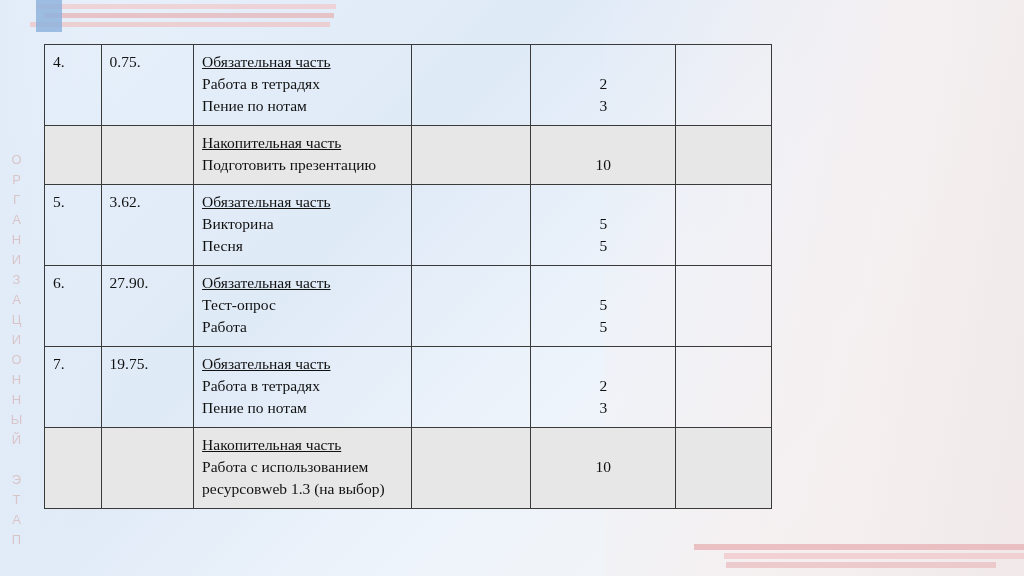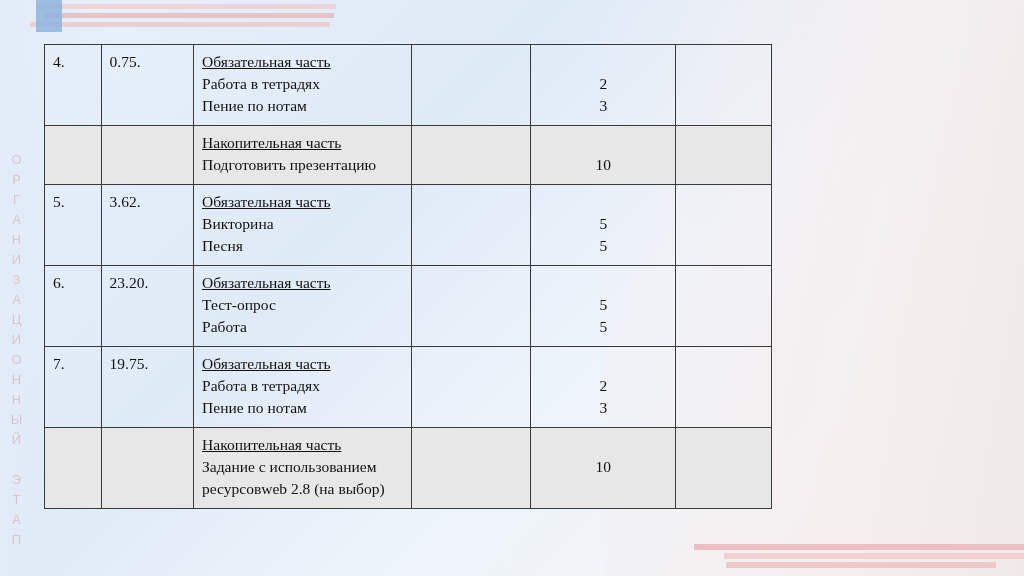--- a/index.html
+++ b/index.html
@@ -228,21 +228,21 @@
               <span class="part-title">Обязательная часть</span>
               <span class="task-line">Викторина</span>
               <span class="task-line">Песня</span>
             </td>
             <td class="blank">&nbsp;</td>
             <td class="pts"><span class="pts-line">&nbsp;</span><span class="pts-line">5</span><span class="pts-line">5</span></td>
             <td class="last">&nbsp;</td>
           </tr>
           <tr>
             <td class="num">6.</td>
-            <td class="date">23.20.</td>
+            <td class="date">27.90.</td>
             <td class="task">
               <span class="part-title">Обязательная часть</span>
               <span class="task-line">Тест-опрос</span>
               <span class="task-line">Работа</span>
             </td>
             <td class="blank">&nbsp;</td>
             <td class="pts"><span class="pts-line">&nbsp;</span><span class="pts-line">5</span><span class="pts-line">5</span></td>
             <td class="last">&nbsp;</td>
           </tr>
           <tr>
@@ -255,22 +255,22 @@
             </td>
             <td class="blank">&nbsp;</td>
             <td class="pts"><span class="pts-line">&nbsp;</span><span class="pts-line">2</span><span class="pts-line">3</span></td>
             <td class="last">&nbsp;</td>
           </tr>
           <tr class="accum">
             <td class="num nb-top">&nbsp;</td>
             <td class="date nb-top">&nbsp;</td>
             <td class="task">
               <span class="part-title">Накопительная часть</span>
-              <span class="task-line">Задание с использованием</span>
-              <span class="task-line">ресурсовweb 2.8 (на выбор)</span>
+              <span class="task-line">Работа с использованием</span>
+              <span class="task-line">ресурсовweb 1.3 (на выбор)</span>
             </td>
             <td class="blank">&nbsp;</td>
             <td class="pts"><span class="pts-line">&nbsp;</span><span class="pts-line">10</span></td>
             <td class="last">&nbsp;</td>
           </tr>
         </tbody>
     </table>
   </div>
 </div>
 

